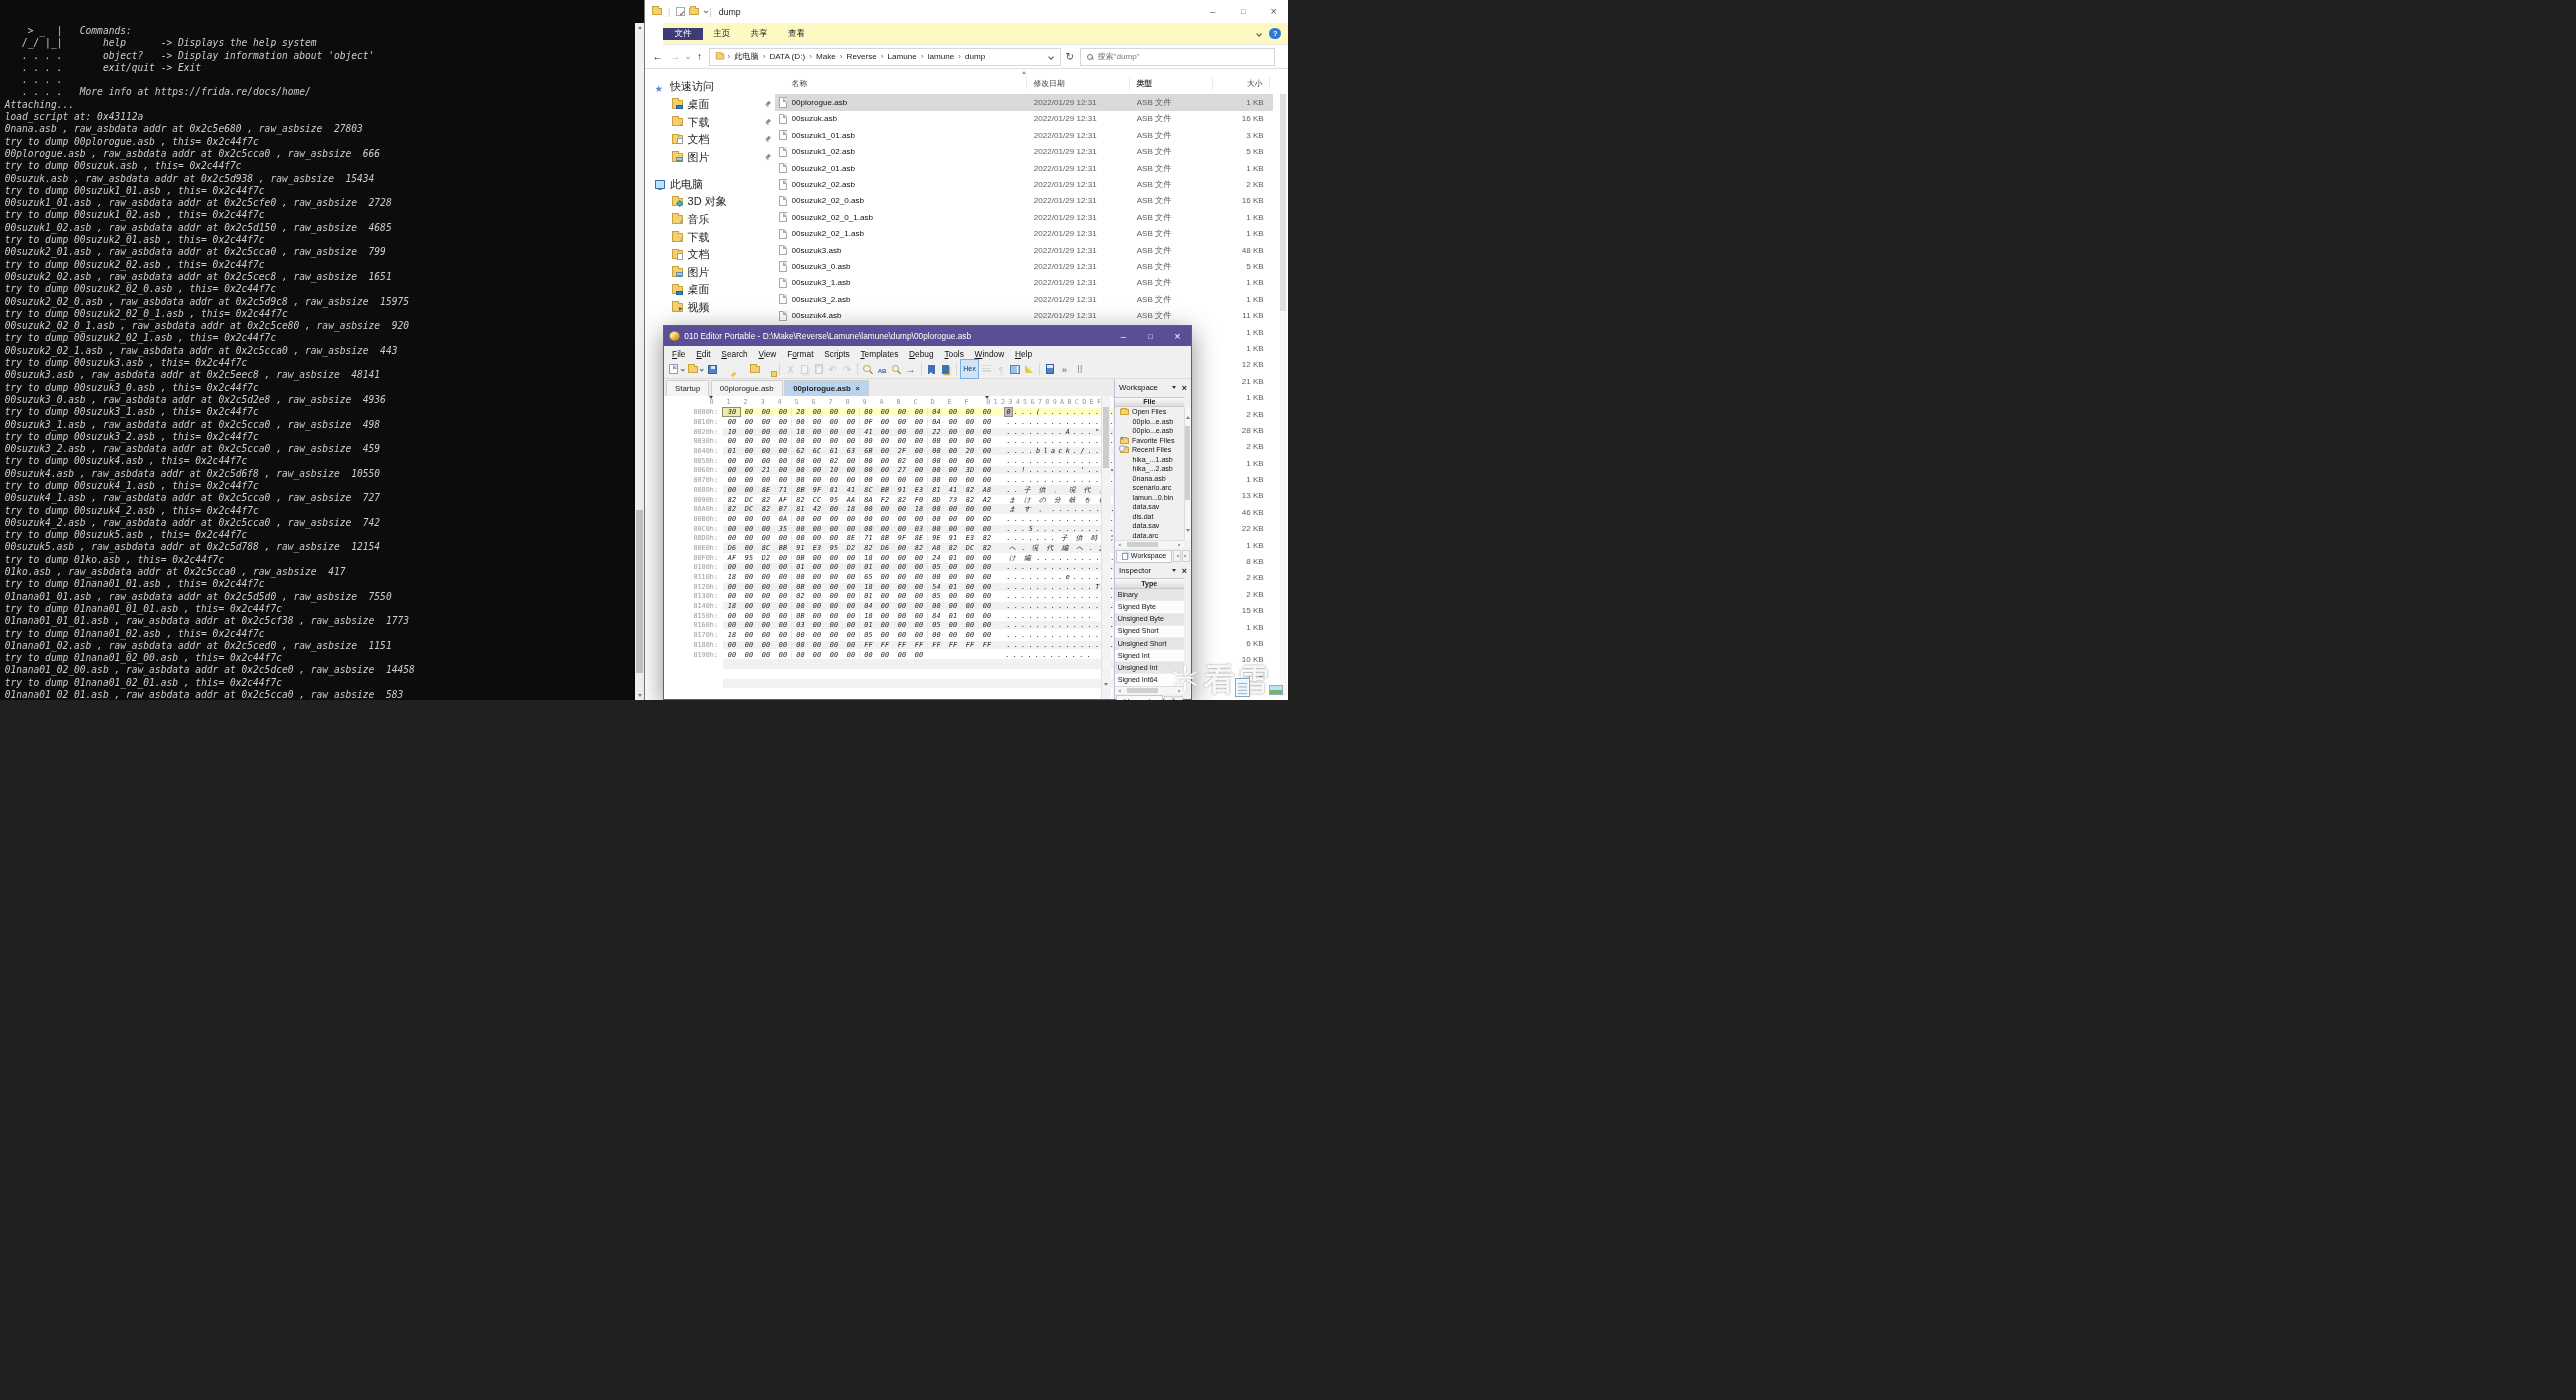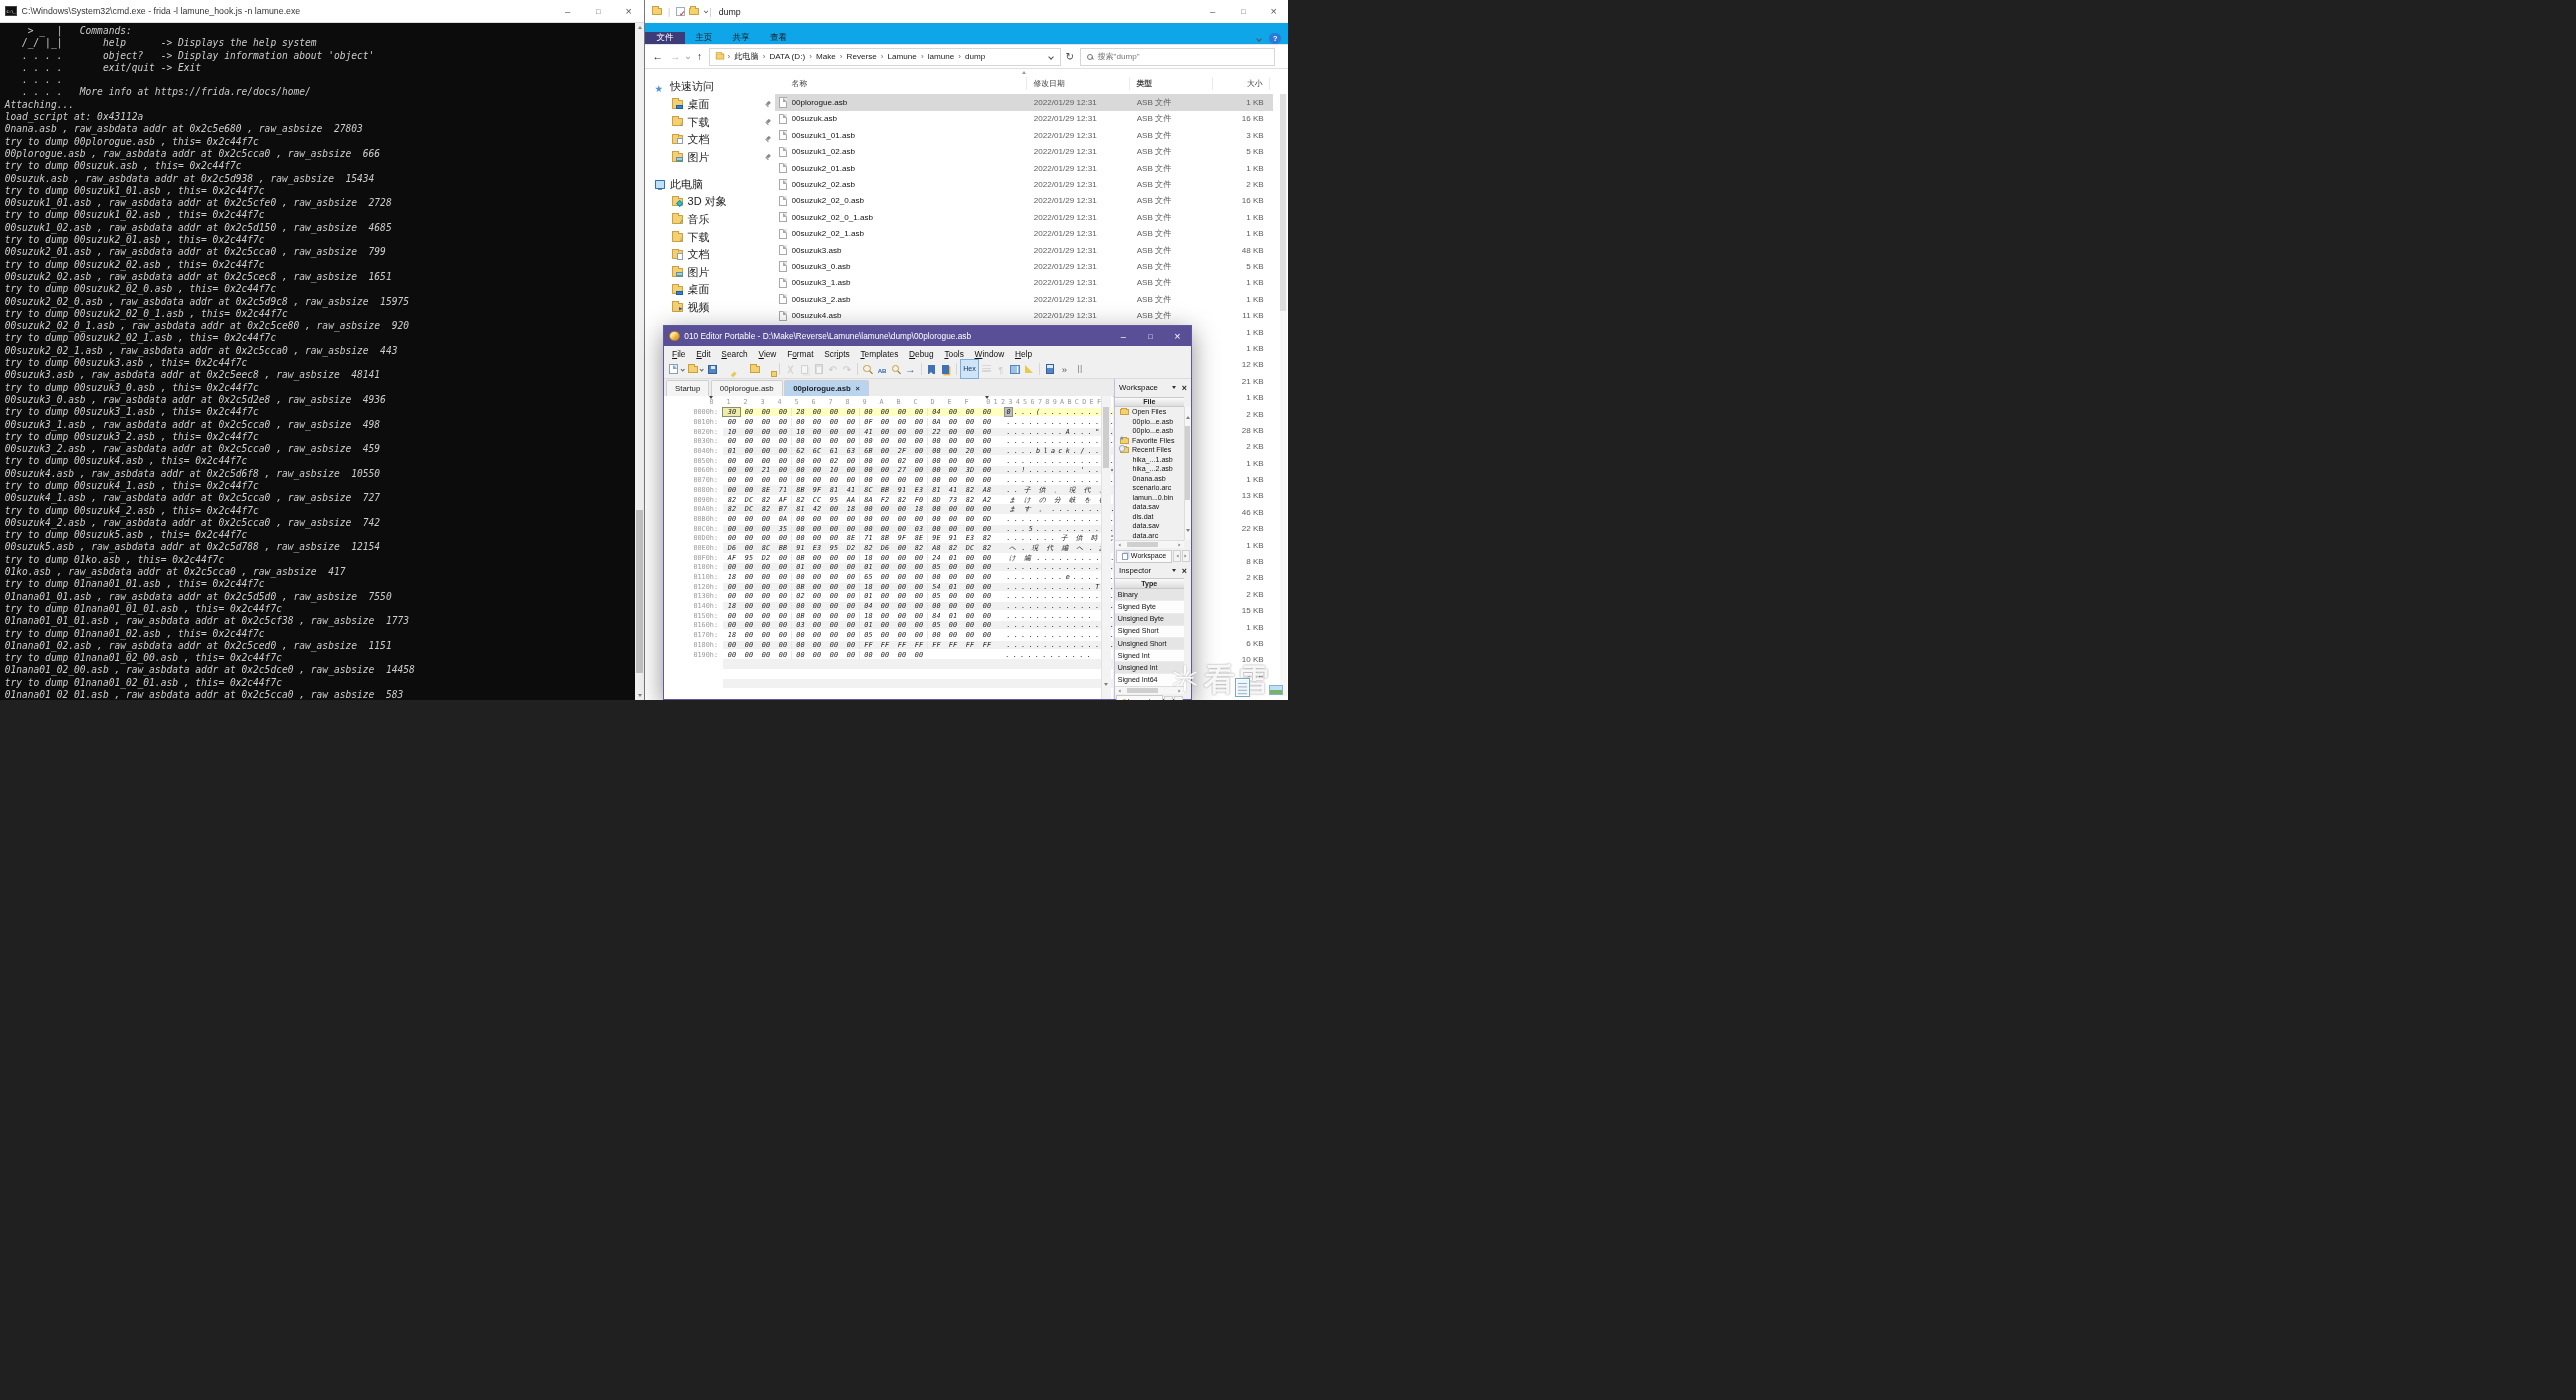--- a/index.html
+++ b/index.html
@@ -34,22 +34,22 @@
     border-left:0.7px solid #777; }
   .ex-titlebar { position:absolute; left:0; top:0; right:0; height:23px; background:#fff; display:flex; align-items:center; }
   .qat { display:flex; align-items:center; gap:4.7px; margin-left:6.8px; }
   .mini-folder { width:10.2px; height:7.4px; background:#f6cf71; border:0.7px solid #caa23c; border-radius:0.7px; position:relative; }
   .mini-folder::before { content:""; position:absolute; left:-0.7px; top:-2.7px; width:4.7px; height:2px; background:#f6cf71; border:0.7px solid #caa23c; border-bottom:none; border-radius:0.7px 0.7px 0 0; }
   .mini-props { width:8.1px; height:9.5px; background:#fff; border:0.7px solid #9ab0c6; position:relative; }
   .mini-props::after { content:"✓"; position:absolute; right:-2px; bottom:-2.7px; color:#c23a1d; font-size:7.4px; font-weight:bold; }
   .chev { display:inline-block; width:4.1px; height:4.1px; border-right:1px solid #555; border-bottom:1px solid #555; transform:rotate(45deg); }
   .qat-sep { color:#c9c9c9; font-size:8.8px; margin:0 1.4px; }
   .ex-title { font-size:8.8px; color:#222; margin-left:5.4px; flex:1; }
-  .ex-ribbonrow { position:absolute; left:0; top:23px; right:0; height:22.3px; background:#0ea5e9;
-    border-bottom:0.7px solid #e6e6e6; display:flex; align-items:flex-end; }
+  .ex-ribbonrow { position:absolute; left:18px; top:23px; right:0; height:22.3px; background:#fef9c3;
+    border-bottom:0.7px solid #e6e6e6; display:flex; align-items:center; }
   .rtab { display:flex; align-items:center; padding:0 10.2px; font-size:8.5px; color:#1d1d1d; }
   .rtab.active { background:#3e3c78; color:#fff; padding:0 11.5px; }
   .ribbon-right { margin-left:auto; display:flex; align-items:center; gap:8.1px; padding-right:8.1px; }
   .help-circle { width:11.5px; height:11.5px; border-radius:50%; background:#2b79d7; color:#fff; font-size:7.4px;
     font-weight:bold; display:flex; align-items:center; justify-content:center; }
   .ex-addrrow { position:absolute; left:0; top:45px; right:0; height:24.4px; border-bottom:0.7px solid #e0e0e0;
     display:flex; align-items:center; background:#fff; }
   .navg { font-size:10.2px; margin-left:7.4px; color:#333; }
   .navg.dis { color:#bdbdbd; }
   .g-back::before{content:"←";} .g-fwd::before{content:"→";} .g-upArr::before{content:"↑";} .g-refresh::before{content:"↻";}
@@ -241,27 +241,20 @@
     box-shadow:0 3.4px 0 #9ab4c9, 0 6.8px 0 #9ab4c9, 0 10.2px 0 #9ab4c9; }
   .wm-img { position:absolute; left:99px; top:27px; width:13.5px; height:10.2px; border:0.7px solid #8fb0cc;
     background:linear-gradient(#bfe1f7 55%, #79b26b 45%); }
 </style>
 </head>
 <body>
 
 <div id="stage">
 
   <div id="cmd-window">
-    <div class="cmd-titlebar">
-      <span class="cmd-appicon"></span>
-      <span class="cmd-title">C:\Windows\System32\cmd.exe - frida  -l lamune_hook.js -n lamune.exe</span>
-      <span class="winbtn g-min"></span>
-      <span class="winbtn g-max"></span>
-      <span class="winbtn g-close"></span>
-    </div>
     <div class="cmd-body" id="cmd-lines">
         <div class="cmd-line">    &gt; _  |   Commands:</div>
         <div class="cmd-line">   /_/ |_|       help      -&gt; Displays the help system</div>
         <div class="cmd-line">   . . . .       object?   -&gt; Display information about 'object'</div>
         <div class="cmd-line">   . . . .       exit/quit -&gt; Exit</div>
         <div class="cmd-line">   . . . .</div>
         <div class="cmd-line">   . . . .   More info at https://frida.re/docs/home/</div>
         <div class="cmd-line">Attaching...</div>
         <div class="cmd-line">load_script at: 0x43112a</div>
         <div class="cmd-line">0nana.asb , raw_asbdata addr at 0x2c5e680 , raw_asbsize  27803</div>

